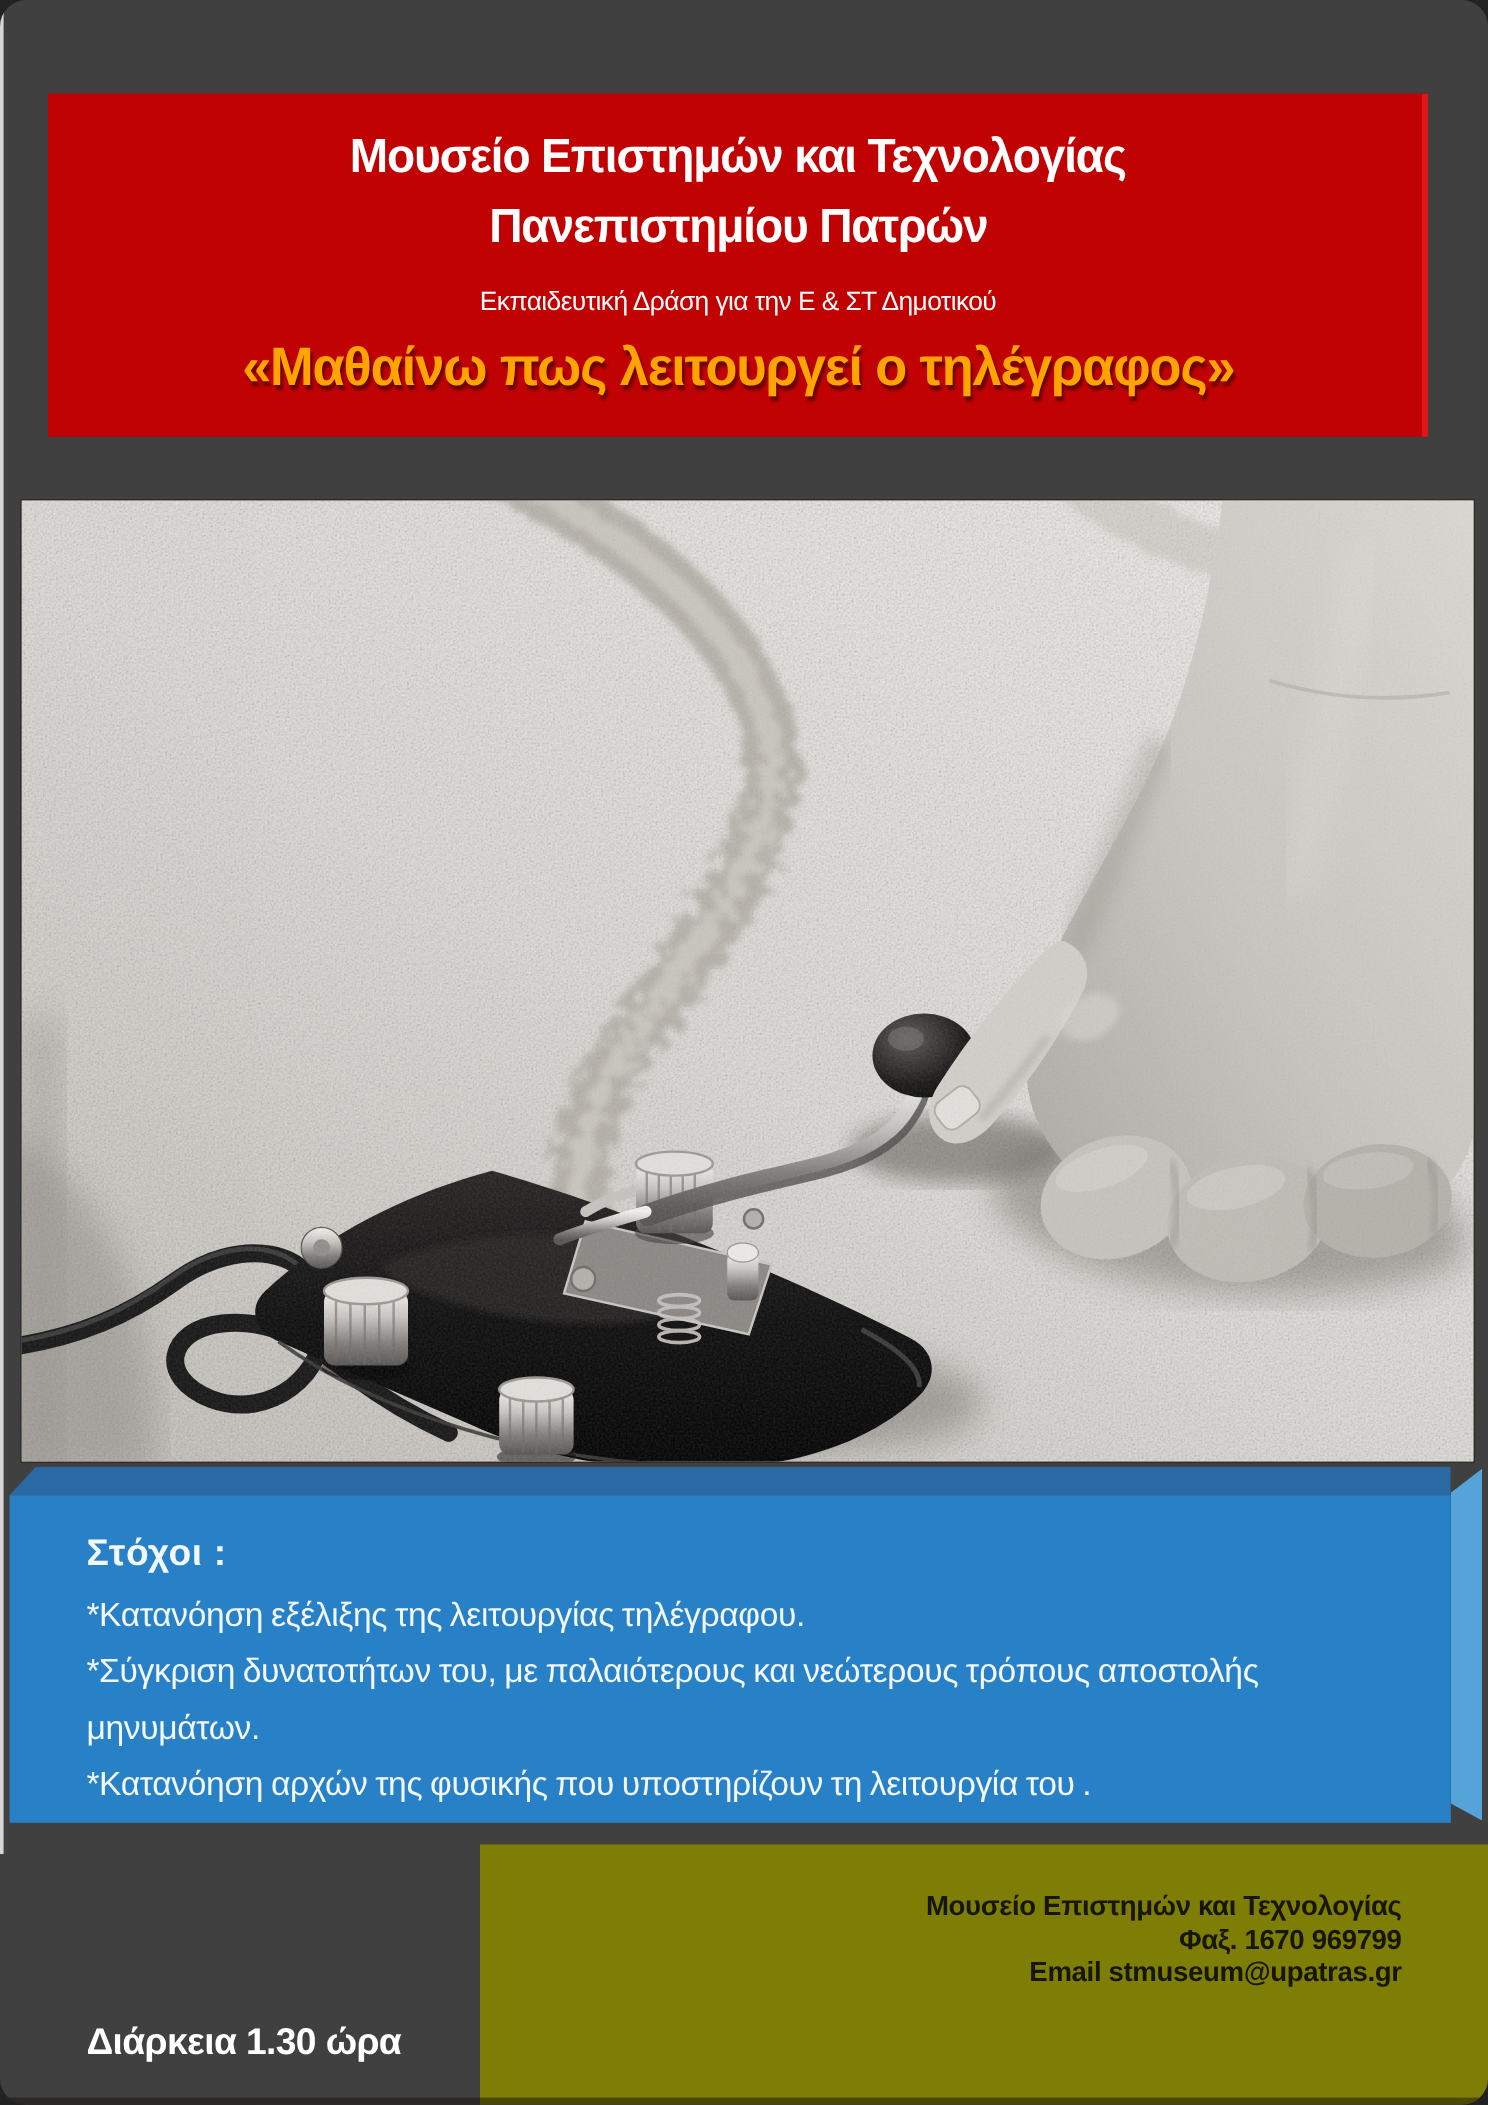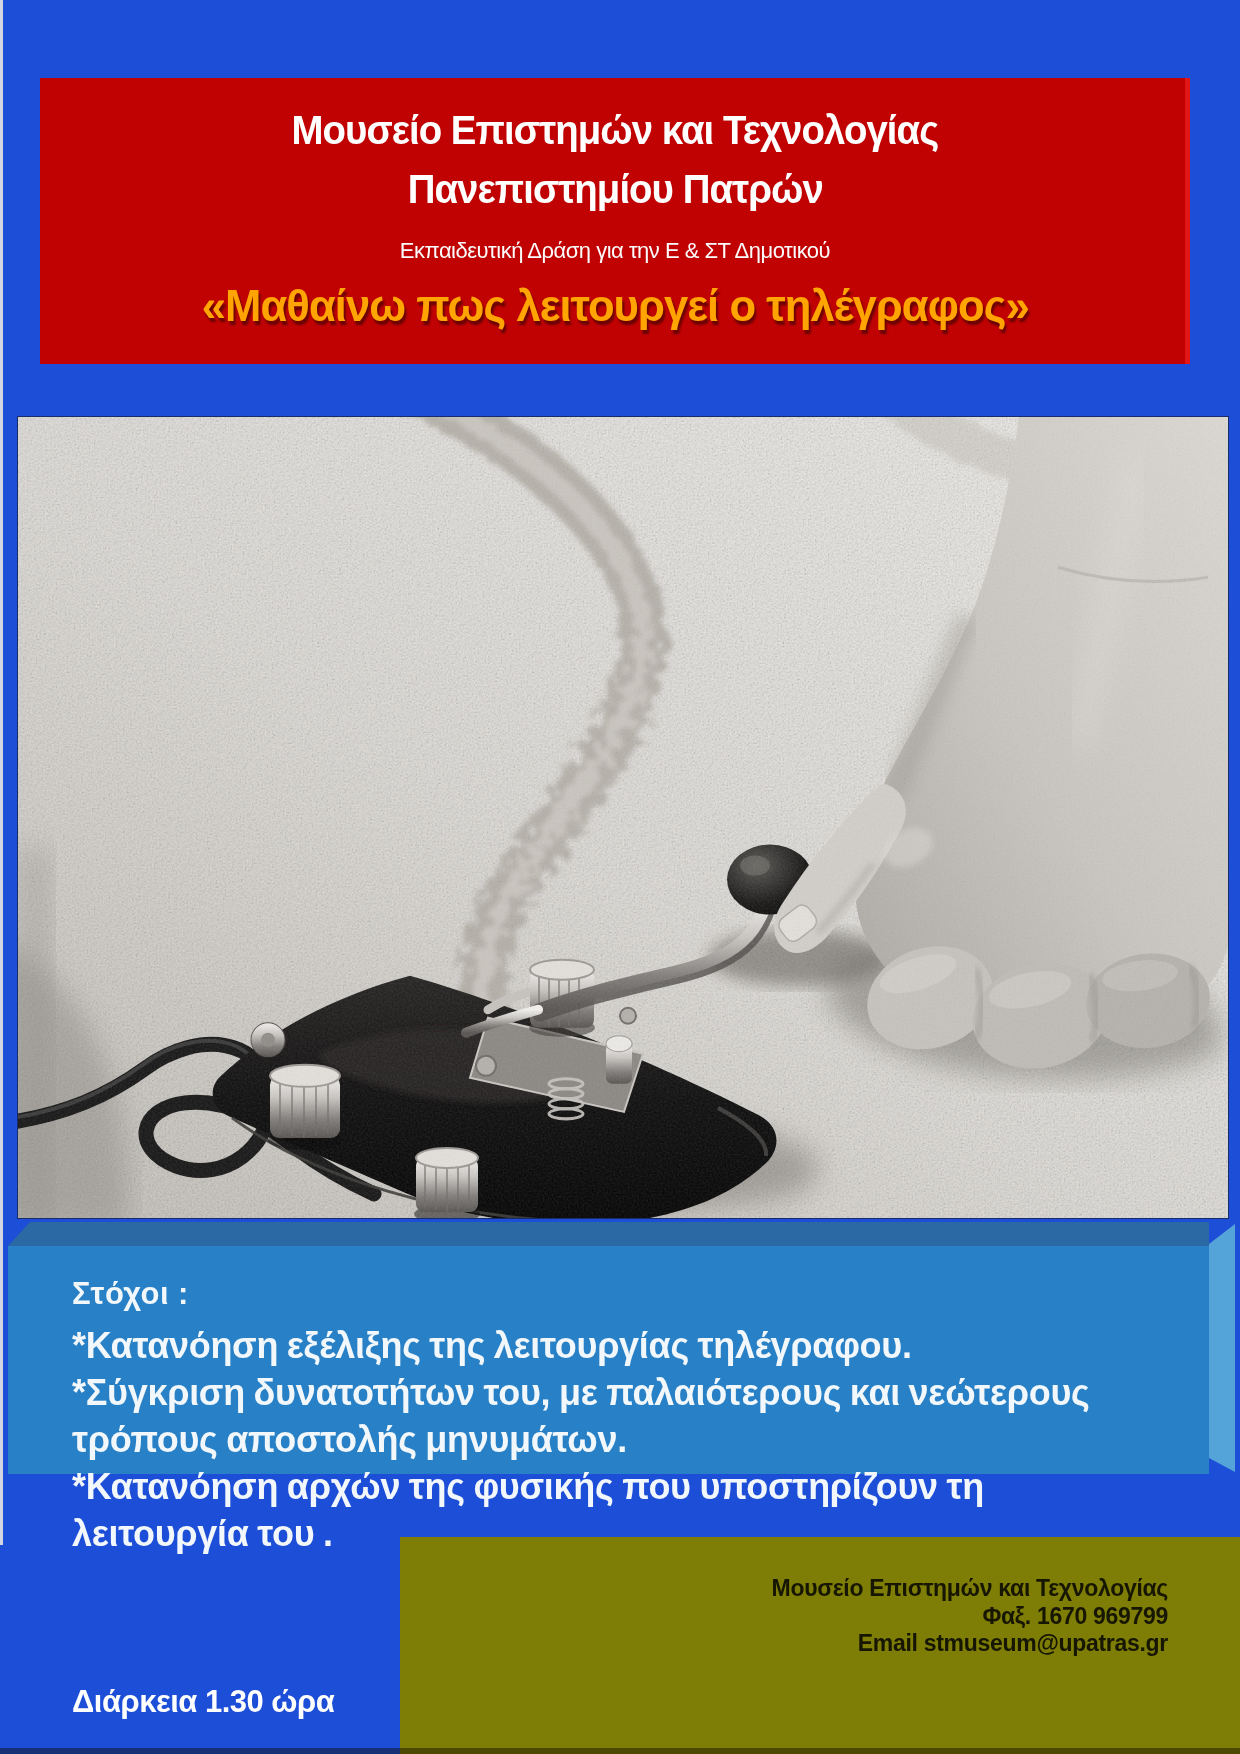--- a/index.html
+++ b/index.html
@@ -1,19 +1,20 @@
 <!DOCTYPE html>
 <html><head>
 <meta charset="utf-8">
 <style>
   html,body { margin:0; padding:0; background:#222; }
   .page {
     position:relative; width:1240px; height:1754px; margin:0 auto;
-    background:#1d4ed8; overflow:hidden;
+    background:#404040; overflow:hidden;
     font-family:"Liberation Sans","DejaVu Sans",sans-serif;
+    border-radius:22px;
   }
   .edge-line { position:absolute; left:0; top:0; width:3px; height:1545px;
     background:#E8E7E5; opacity:.9; z-index:9; }
   .bottom-shade { position:absolute; left:0; bottom:0; width:100%; height:6px;
     background:rgba(18,10,0,.45); z-index:8; }
 
   
   .red-box {
     position:absolute; left:40px; top:78px; width:1150px; height:286px;
     background:#C00202; box-shadow: inset -5px 0 0 #E21616;
@@ -28,32 +29,32 @@
   .red-box .activity { margin-top:16px; font-size:45px; font-weight:bold; color:#FFA400;
     letter-spacing:-1px; transform:scaleX(.97);
     text-shadow:2px 4px 2px rgba(86,4,4,.8); }
 
   
   .photo { position:absolute; left:18px; top:417px; width:1210px; height:801px;
     background:#DCD9D4; outline:1px solid rgba(20,10,0,.5); }
   .photo svg { display:block; width:100%; height:100%; }
 
   
-  .goals { position:absolute; left:8px; top:1222px; width:1227px; height:252px; }
+  .goals { position:absolute; left:8px; top:1222px; width:1227px; height:297px; }
   .goals .strip { position:absolute; left:0; top:0; right:26px; height:24px;
     background:#2B69A5; clip-path:polygon(22px 0, 100% 0, 100% 100%, 0 100%); }
   .goals .face  { position:absolute; left:0; top:24px; right:26px; bottom:0;
     background:#2881C6; }
   .goals .bevel { position:absolute; right:0; top:0; width:26px; height:100%;
     background:#55A4D9;
     clip-path:polygon(0 22px, 100% 2px, 100% calc(100% - 2px), 0 calc(100% - 16px)); }
   .goals-text { position:absolute; left:64px; top:54px; width:1080px;
     color:#F1F7FB; z-index:2; }
   .goals-title { font-size:31px; font-weight:bold; letter-spacing:.5px; margin:0 0 10px 0; }
-  .goal-item { font-size:36px; line-height:47px; font-weight:bold;
+  .goal-item { font-size:28px; line-height:47px; font-weight:normal;
     letter-spacing:-.3px; word-spacing:-1px; }
 
   
   .olive { position:absolute; left:400px; top:1537px; right:0; bottom:0;
     background:#7E7D05; }
   .contact { position:absolute; top:38px; right:72px; text-align:right;
     color:#161602; font-weight:bold; font-size:23px; line-height:27.5px;
     letter-spacing:-.3px; }
   .duration { position:absolute; left:72px; top:1684px; color:#FFFFFF;
     font-weight:bold; font-size:31px; z-index:3; letter-spacing:-.5px; }

